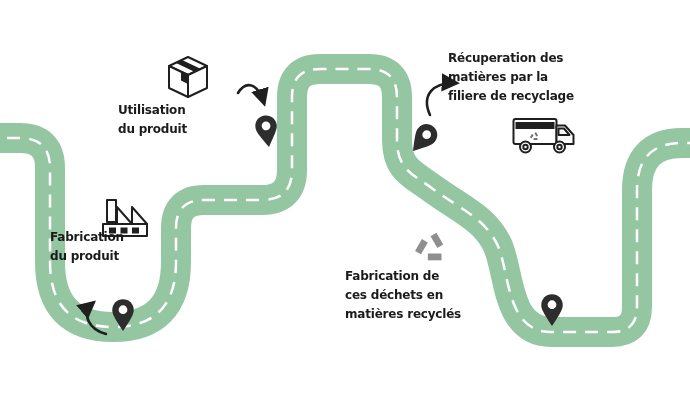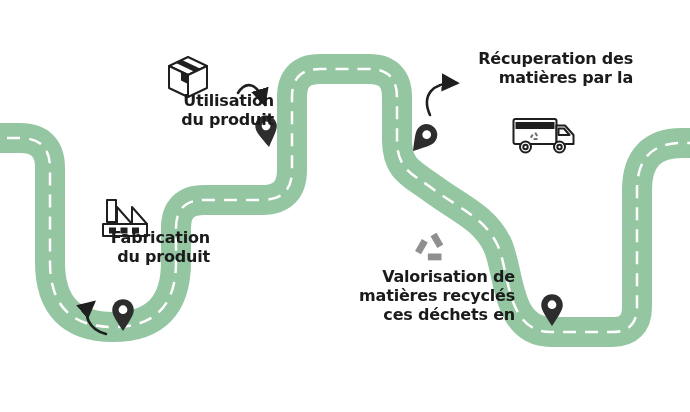--- a/index.html
+++ b/index.html
@@ -1,19 +1,19 @@
 <!DOCTYPE html>
 <html><head>
 <meta charset="utf-8">
 <style>
   html,body{margin:0;padding:0;background:#ffffff;}
   body{width:690px;height:412px;position:relative;overflow:hidden;
        font-family:"DejaVu Sans","Liberation Sans",sans-serif;}
-  .stage-label{position:absolute;text-align:right;color:#1b1b1b;
-       font-weight:bold;font-size:16px;line-height:19px;letter-spacing:-0.2px;}
+  .stage-label{position:absolute;text-align:left;color:#1b1b1b;
+       font-weight:bold;font-size:12px;line-height:19px;letter-spacing:-0.2px;}
   .stage-label span{display:block;}
   #road-svg{position:absolute;left:0;top:0;}
 </style>
 </head>
 <body>
 
 <svg id="road-svg" width="690" height="412" viewBox="0 0 690 412">
   <defs>
     <marker id="ah" orient="auto" markerWidth="9" markerHeight="8" refX="5.5" refY="3.5">
       <path d="M0,0 L7,3.5 L0,7 Z" fill="#1f1f1f"></path>
@@ -96,32 +96,33 @@
   </g>
 
   <g fill="#2d2d2d">
     <use href="#pin-shape" transform="translate(123,331) scale(0.95) translate(-12,-34)"></use>
     <use href="#pin-shape" transform="translate(269,147) rotate(-8) scale(0.95) translate(-12,-34)"></use>
     <use href="#pin-shape" transform="translate(413,151) rotate(40) scale(0.95) translate(-12,-34)"></use>
     <use href="#pin-shape" transform="translate(552,326) scale(0.95) translate(-12,-34)"></use>
   </g>
 </svg>
 
-<div class="stage-label" style="left:118px;top:91px;width:156px;">
+<div class="stage-label" style="left:118px;top:101px;width:156px;">
   <span>Utilisation</span>
   <span>du produit</span>
 </div>
 
 <div class="stage-label" style="left:50px;top:228px;width:160px;">
   <span>Fabrication</span>
   <span>du produit</span>
 </div>
 
 <div class="stage-label" style="left:448px;top:49px;width:185px;">
   <span>Récuperation des</span>
   <span>matières par la</span>
+  <span>filiere de recyclage</span>
 </div>
 
 <div class="stage-label" style="left:345px;top:267px;width:170px;">
-  <span>Valorisation de</span>
+  <span>Fabrication de</span>
+  <span>ces déchets en</span>
   <span>matières recyclés</span>
-  <span>ces déchets en</span>
 </div>
 
 </body></html>

